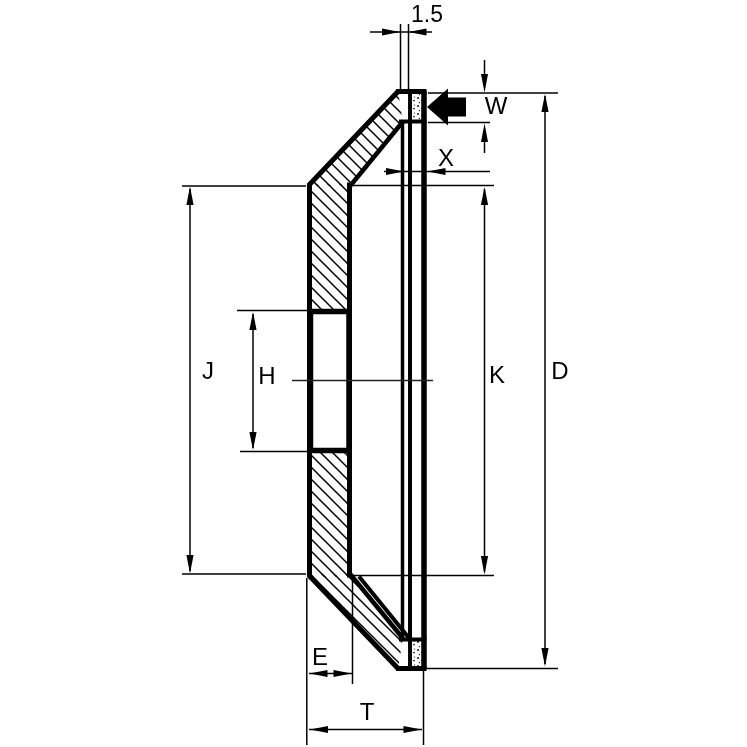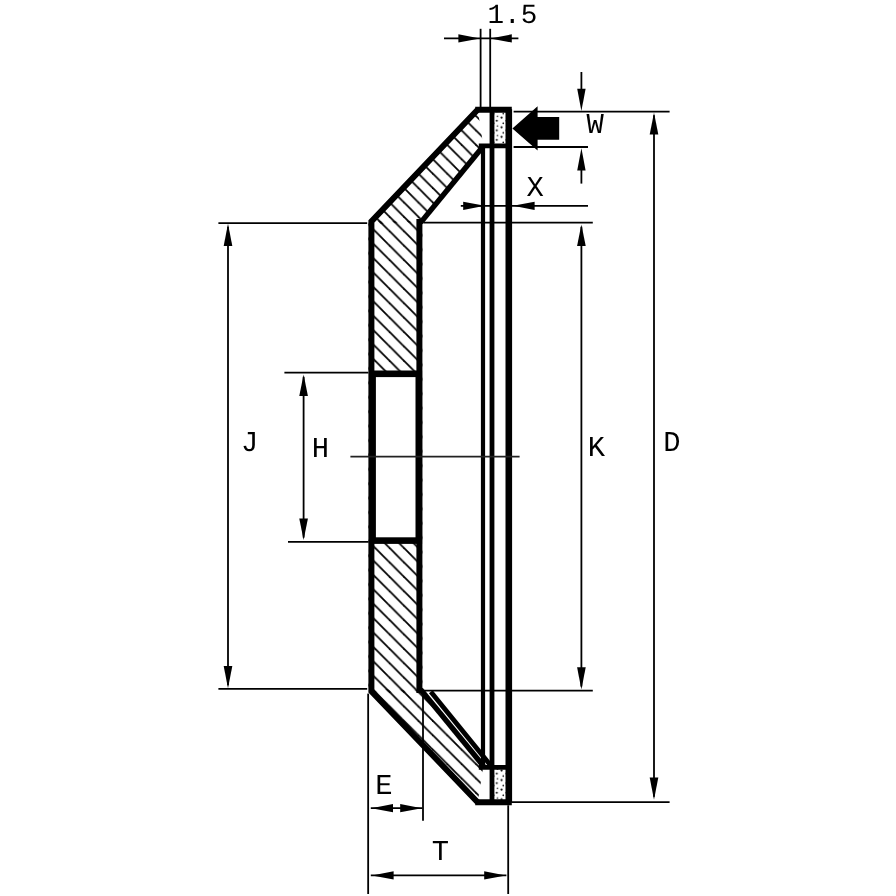--- a/index.html
+++ b/index.html
@@ -1,18 +1,18 @@
 <!DOCTYPE html>
 <html><head>
 <meta charset="utf-8">
 <style>
   html,body{margin:0;padding:0;background:#ffffff;}
   #stage{
     position:relative;width:681px;height:747px;background:#ffffff;
-    font-family:Liberation Mono, monospace;overflow:hidden;
+    font-family:Liberation Sans, sans-serif;overflow:hidden;
   }
   #drawing{position:absolute;left:0;top:0;}
   .dim-label{
     position:absolute;transform:translate(-50%,-50%);
     color:#000;font-size:24px;font-weight:400;line-height:1;letter-spacing:0;
     white-space:nowrap;user-select:none;
   }
   .dim-label.small{font-size:23px;}
 </style>
 </head>

